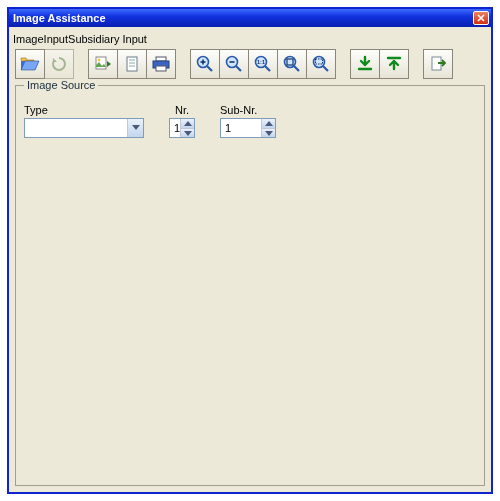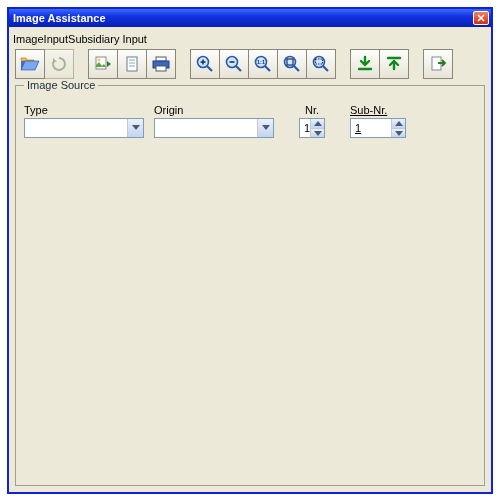--- a/index.html
+++ b/index.html
@@ -82,21 +82,21 @@
     background:#ece9d8;
     padding:0 3px;
     font-size:11px;
     color:#203040;
   }
   .row { display:flex; gap:10px; align-items:flex-start; }
   .col { display:flex; flex-direction:column; gap:2px; }
   .col.type { width:120px; }
   .col.origin { width:120px; }
   .col.nr { width:56px;align-items:center; }
-  .col.sub { width:56px;text-decoration:underline; }
+  .col.sub { width:56px; }
   label.f { color:#000; font-size:11px; }
   .combo {
     height:20px;
     border:1px solid #7f9db9;
     background:#fff;
     display:flex; align-items:center; justify-content:flex-end;
   }
   .combo .arrow {
     width:16px; height:18px;
     border-left:1px solid #c0c8d8;
@@ -247,31 +247,20 @@
         </svg>
       </div>
     </div>
   </div>
 
   <div class="fieldset">
     <div class="legend">Image Source</div>
     <div class="row">
       <div class="col type">
         <label class="f">Type</label>
-        <div class="combo">
-          <span style="flex:1;padding-left:3px"></span>
-          <div class="arrow">
-            <svg width="8" height="6" viewBox="0 0 8 6">
-                <path d="M0 0 L8 0 L4 5 Z" fill="#4a5a78"></path>
-              </svg>
-          </div>
-        </div>
-      </div>
-      <div class="col origin">
-        <label class="f">Origin</label>
         <div class="combo">
           <span style="flex:1;padding-left:3px"></span>
           <div class="arrow">
             <svg width="8" height="6" viewBox="0 0 8 6">
                 <path d="M0 0 L8 0 L4 5 Z" fill="#4a5a78"></path>
               </svg>
           </div>
         </div>
       </div>
       <div class="col nr">

